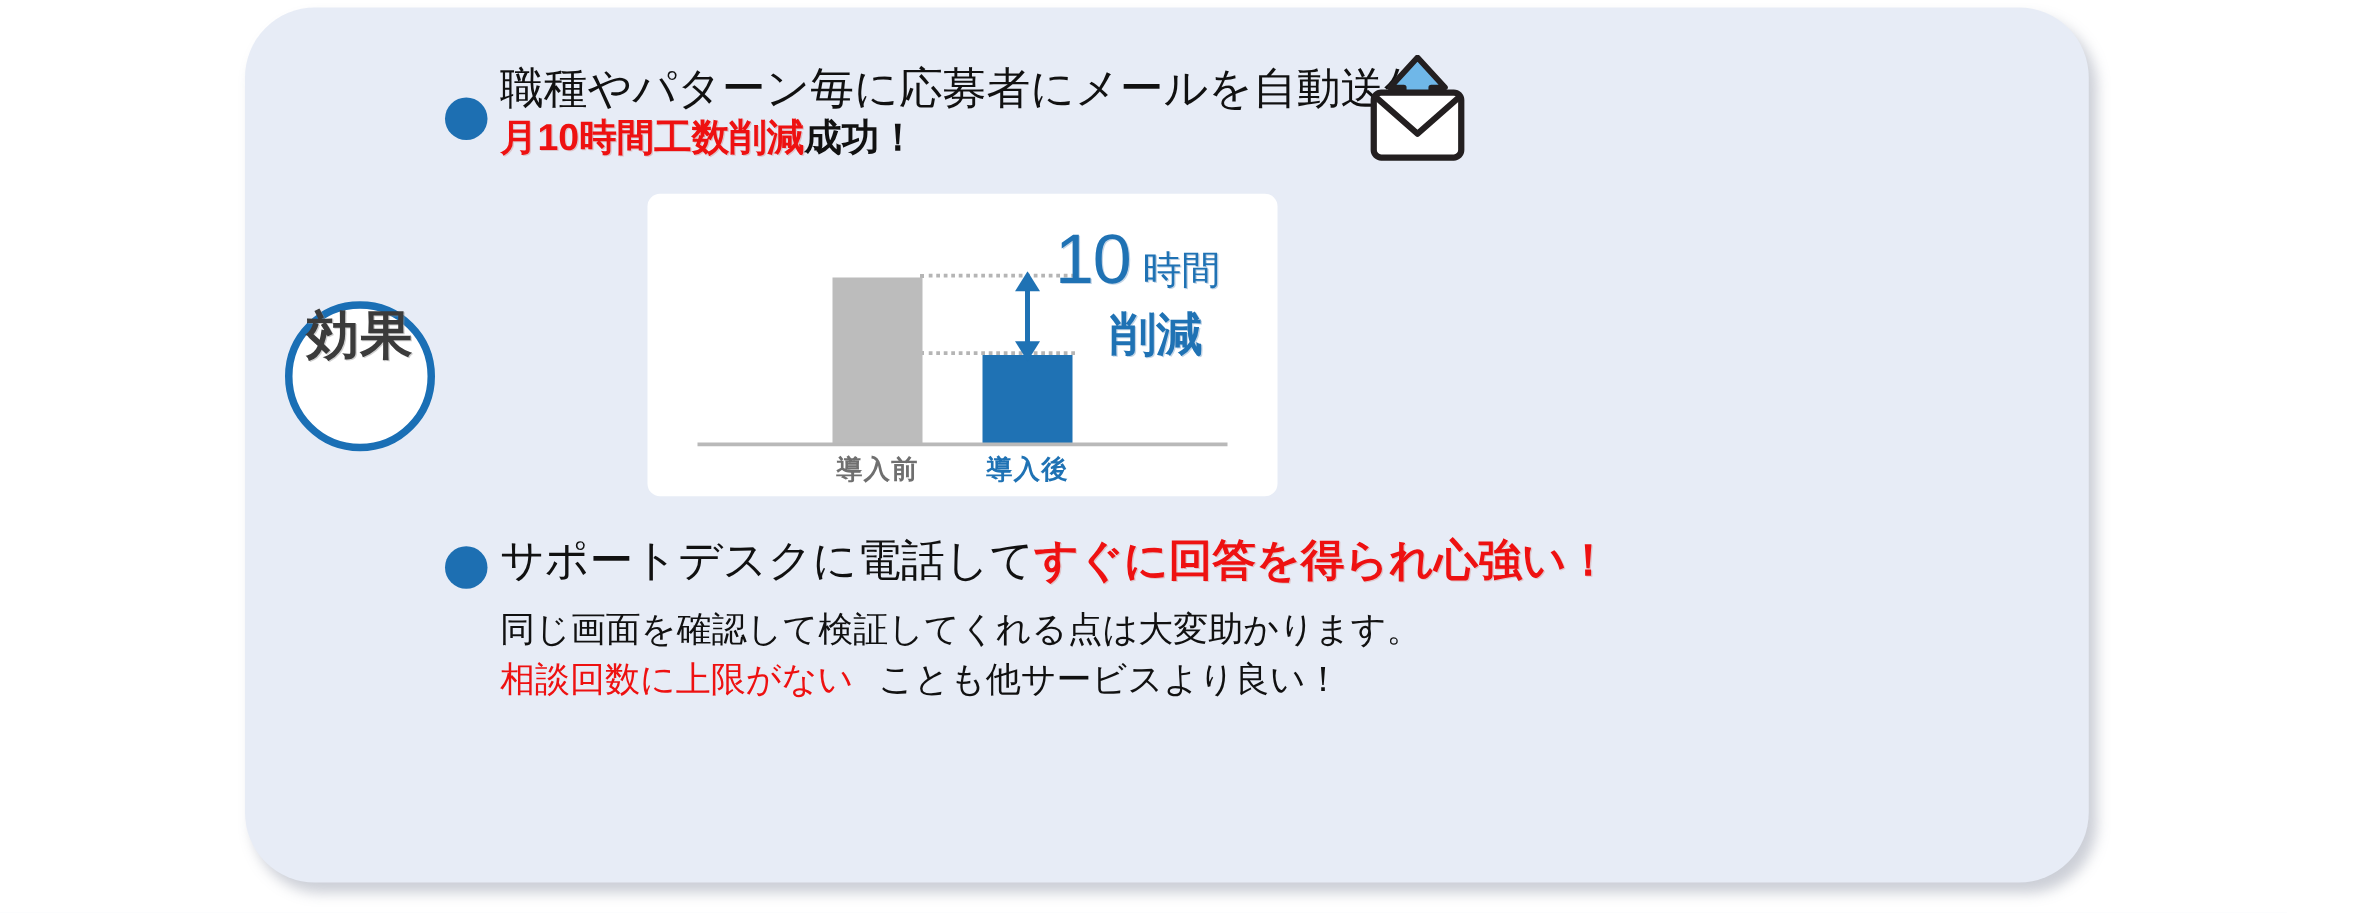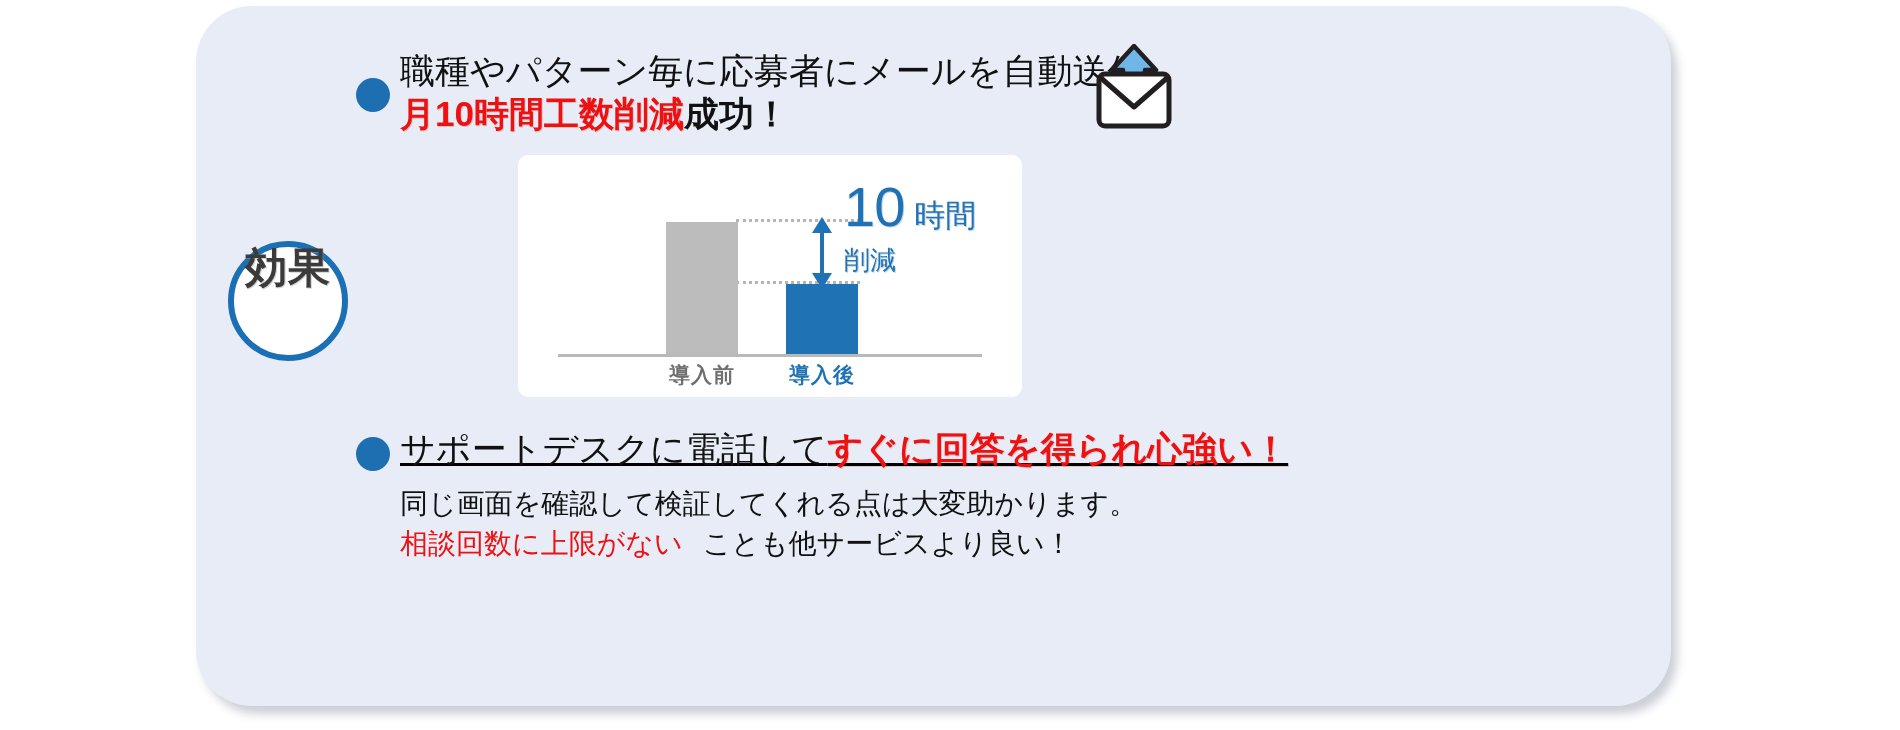--- a/index.html
+++ b/index.html
@@ -77,37 +77,36 @@
   .line {
     line-height: 1.18;
     white-space: nowrap;
     color: #111111;
   }
   .l1 {
     font-size: 35px;
     font-weight: 500;
   }
   .l2 {
-    font-size: 35px;
+    font-size: 30px;
     font-weight: bold;
     margin-top: 2px;
   }
   .red-bold {
     color: #ee1111;
     font-weight: bold;
     text-shadow: 1px 1px 0 rgba(200,120,120,.35);
   }
   .blk { color: #111111; }
 
   .bullet2-line {
     font-size: 35px;
     font-weight: 500;
     white-space: nowrap;
     line-height: 1.2;
-    text-decoration: underline;
   }
   .bullet2-line .strong-red {
     color: #ee1111;
     font-weight: bold;
     text-shadow: 1px 1px 0 rgba(210,140,140,.4);
   }
 
   
   .subnotes {
     position: absolute;
@@ -217,23 +216,23 @@
     letter-spacing: -1px;
     text-shadow: 1px 1px 0 rgba(120,160,200,.45);
   }
   .callout .unit {
     font-size: 31px;
     font-weight: normal;
     margin-left: 10px;
     text-shadow: 1px 1px 0 rgba(120,160,200,.45);
   }
   .callout .row2 {
-    font-size: 26px;
-    font-weight: normal;
-    text-align: left;
+    font-size: 37px;
+    font-weight: bold;
+    text-align: center;
     margin-top: 8px;
     padding-right: 8px;
     text-shadow: 1px 1px 0 rgba(120,160,200,.45);
   }
 
   
   .mail-icon {
     position: absolute;
     left: 1092px;
     top: 44px;

